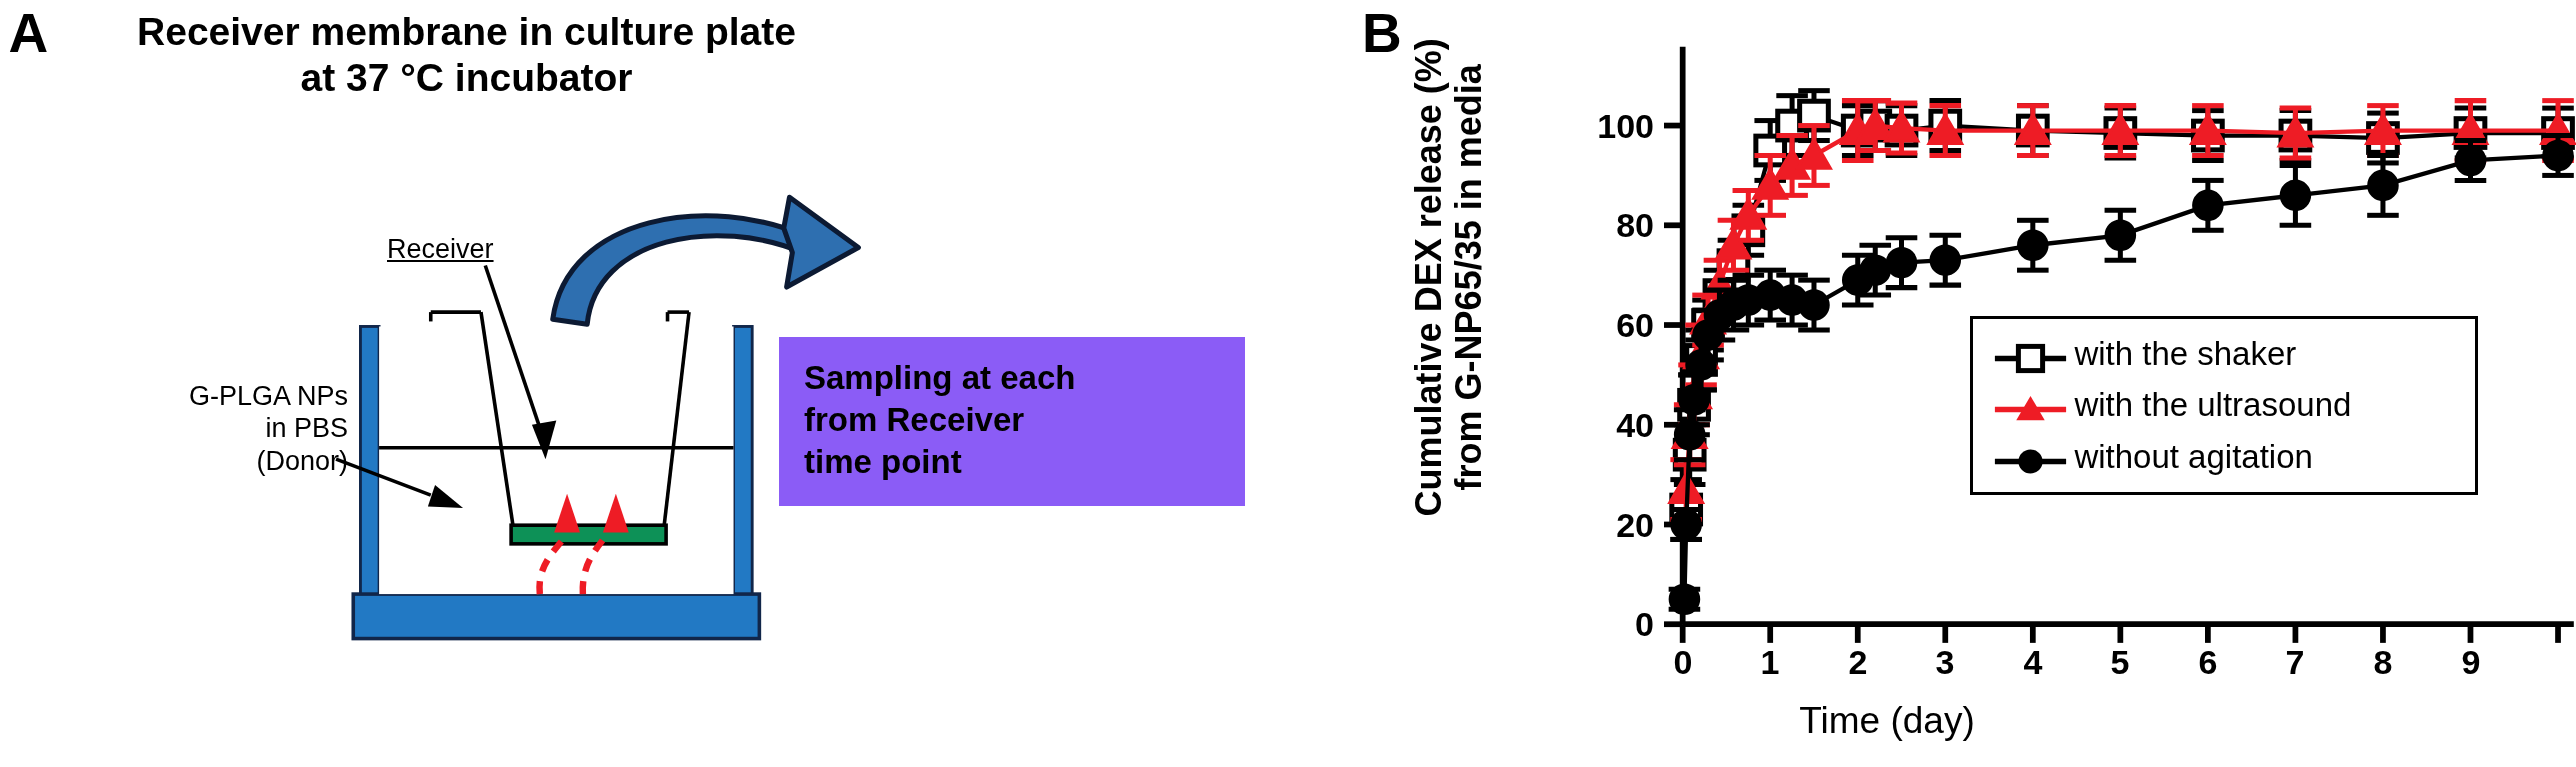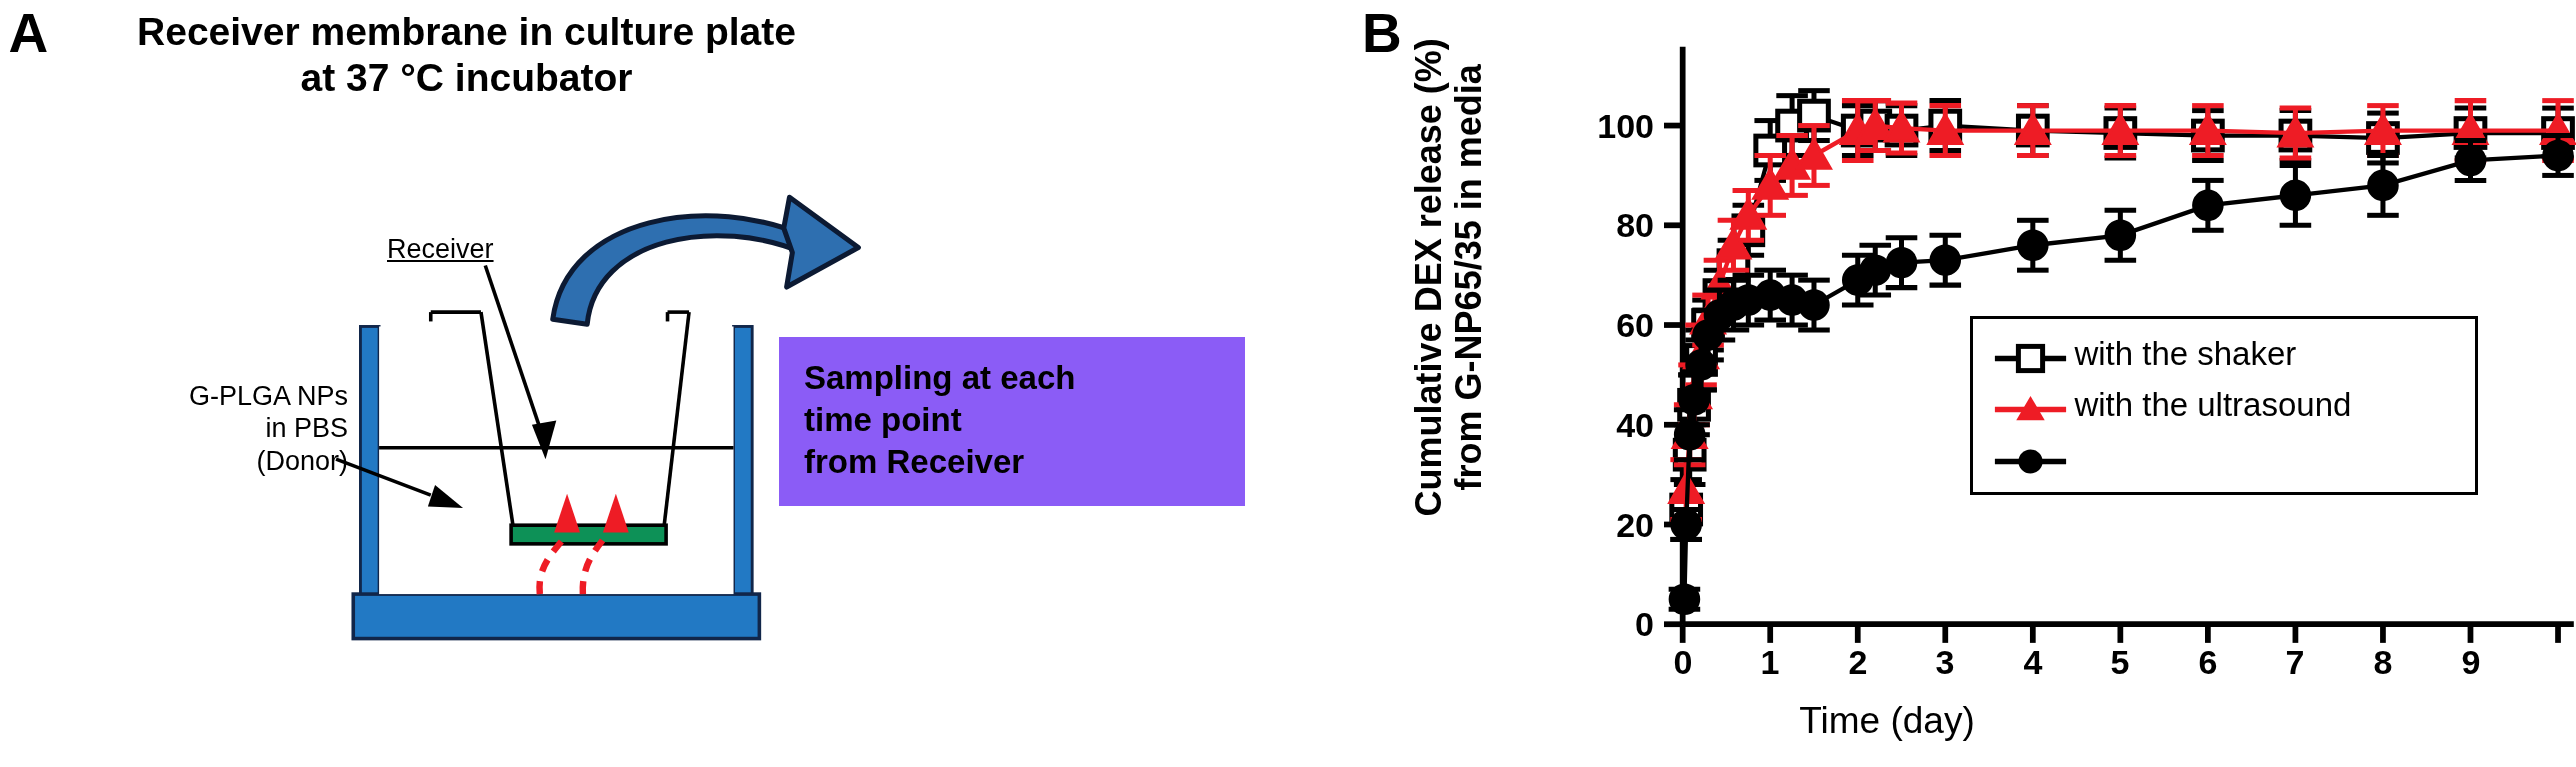--- a/index.html
+++ b/index.html
@@ -109,22 +109,22 @@
 
     <div class="diag-label" id="label-donor">
       <div>G-PLGA NPs</div>
       <div>in PBS</div>
       <div>(Donor)</div>
     </div>
 
     <div id="sampling-box">
       <div class="txt">
         <div>Sampling at each</div>
+        <div>from Receiver</div>
         <div>time point</div>
-        <div>from Receiver</div>
       </div>
     </div>
   </div>
 
   <div id="panelB">
 
     <div class="panel-letter" id="panelB-letter" style="left:13px;top:5.7px;">B</div>
 
     <div id="ylabel">
       <div>Cumulative DEX release (%)</div>
@@ -473,18 +473,19 @@
             </svg></div>
           <div class="legend-text">with the ultrasound</div>
         </div>
         <div class="legend-row" style="top: 119px;">
           <div class="legend-sym"><svg width="77" height="47" viewBox="0 0 108 66">
               <g>
                 <line x1="4" y1="33" x2="104" y2="33" stroke="#000000" stroke-width="8"></line>
                 <circle cx="54" cy="33" r="17" fill="#000000"></circle>
               </g>
             </svg></div>
+          <div class="legend-text">without agitation</div>
         </div>
       </div>
   </div>
 
 </div>
 
 
 </body></html>

